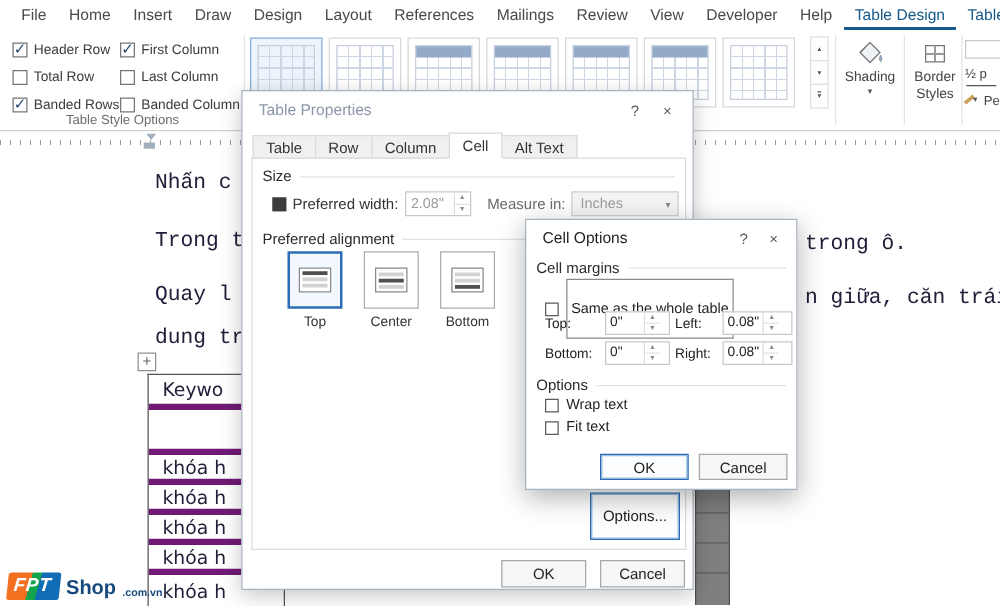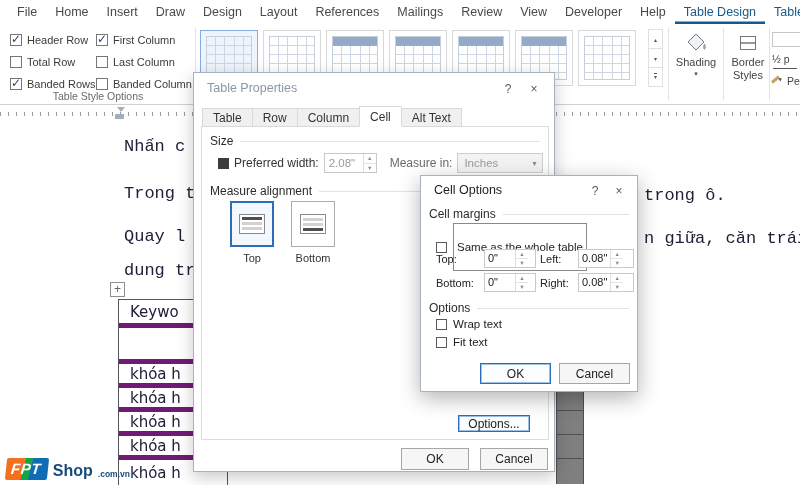--- a/index.html
+++ b/index.html
@@ -122,21 +122,21 @@
 .al-ic{width:26px;height:20px;border:1px solid #8a8a8a;background:#fff;display:flex;flex-direction:column;padding:2px;gap:2px;}
 .al-ic .b{height:3px;background:#d2d2d2;flex:none;width:100%;}
 .al-ic .b.dk{background:#4f4f4f;}
 .al-ic.top{justify-content:flex-start;}
 .al-ic.center{justify-content:center;}
 .al-ic.bottom{justify-content:flex-end;}
 .al-lbl{margin-top:5px;font-size:11px;color:#333;}
 
 .btn{font-size:12px;color:#222;background:#f6f6f6;border:1px solid #a6a6a6;display:flex;align-items:center;justify-content:center;font-family:inherit;padding:0;}
 .btn.default{border-color:#2e6db5;box-shadow:inset 0 0 0 1px #9dc0e4;background:#fbfdff;}
-.options-btn{position:absolute;right:18px;bottom:7px;width:72px;height:17px;}
+.options-btn{position:absolute;right:4px;bottom:7px;width:72px;height:38px;}
 .tp-ok{position:absolute;width:68px;height:22px;top:375px;left:207px;}
 .tp-cancel{position:absolute;width:68px;height:22px;top:375px;left:286px;}
 
 .co .grp.cm{top:31px;}
 .co-same{position:absolute;left:15px;top:47px;display:flex;align-items:center;gap:6px;}
 .lbl-box{font-size:11.5px;color:#222;border:1px solid #8a8a8a;padding:16px 3px;line-height:14px;}
 .margins{position:absolute;left:15px;top:73px;display:grid;grid-template-columns:44px 52px 34px 56px;column-gap:4px;row-gap:5px;align-items:center;font-size:11px;color:#222;}
 .margins .spin{height:19px;}
 .margins .spin-val{min-width:30px;font-size:11px;padding:2px 3px;}
 .co .grp.og{top:125px;}
@@ -345,34 +345,44 @@
           </span>
         </span>
         <span class="plabel dim">Measure in:</span>
         <span class="dd">
           <span class="dd-val">Inches</span>
           <span class="dd-arr">▾</span>
         </span>
       </div>
 
       <div class="grp" style="top:57px">
-        <span class="grp-label">Measure alignment</span>
+        <span class="grp-label">Preferred alignment</span>
         <span class="grp-line"></span>
       </div>
 
       <div class="aligns">
         <div class="align-opt sel">
           <div class="al-btn">
               <div class="al-ic top">
                 <span class="b dk"></span>
                 <span class="b"></span>
                 <span class="b"></span>
               </div>
             </div>
           <div class="al-lbl">Top</div>
+        </div>
+        <div class="align-opt">
+          <div class="al-btn">
+              <div class="al-ic center">
+                <span class="b"></span>
+                <span class="b dk"></span>
+                <span class="b"></span>
+              </div>
+            </div>
+          <div class="al-lbl">Center</div>
         </div>
         <div class="align-opt">
           <div class="al-btn">
               <div class="al-ic bottom">
                 <span class="b"></span>
                 <span class="b"></span>
                 <span class="b dk"></span>
               </div>
             </div>
           <div class="al-lbl">Bottom</div>

